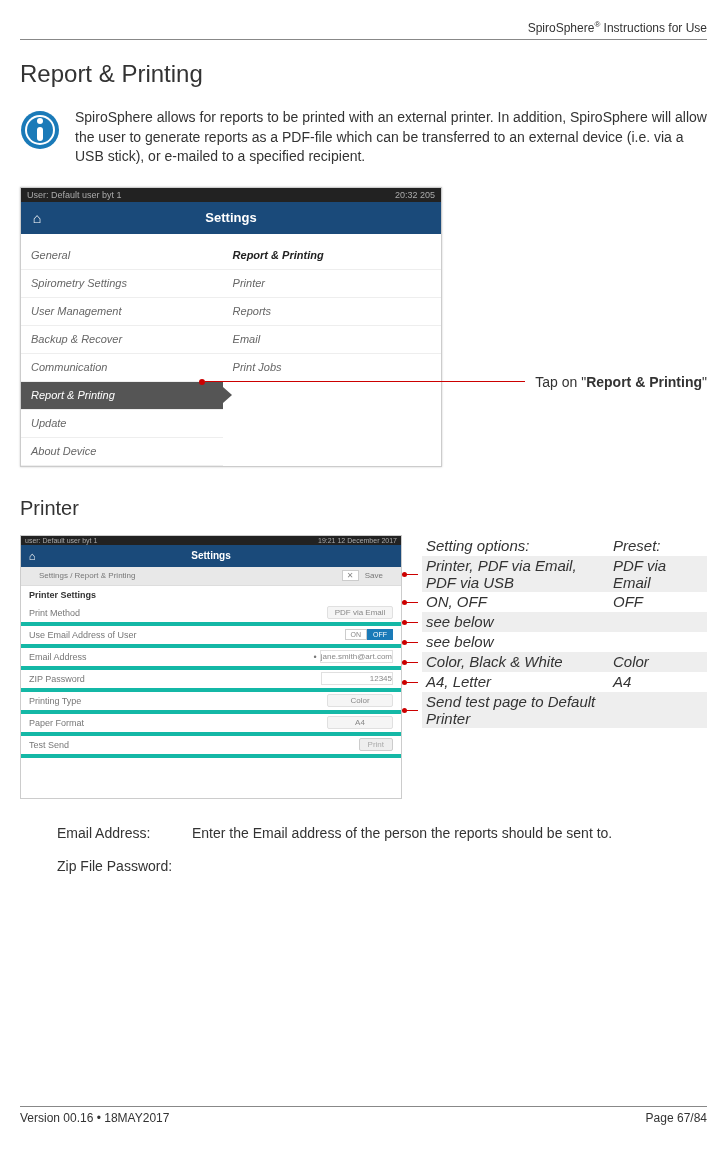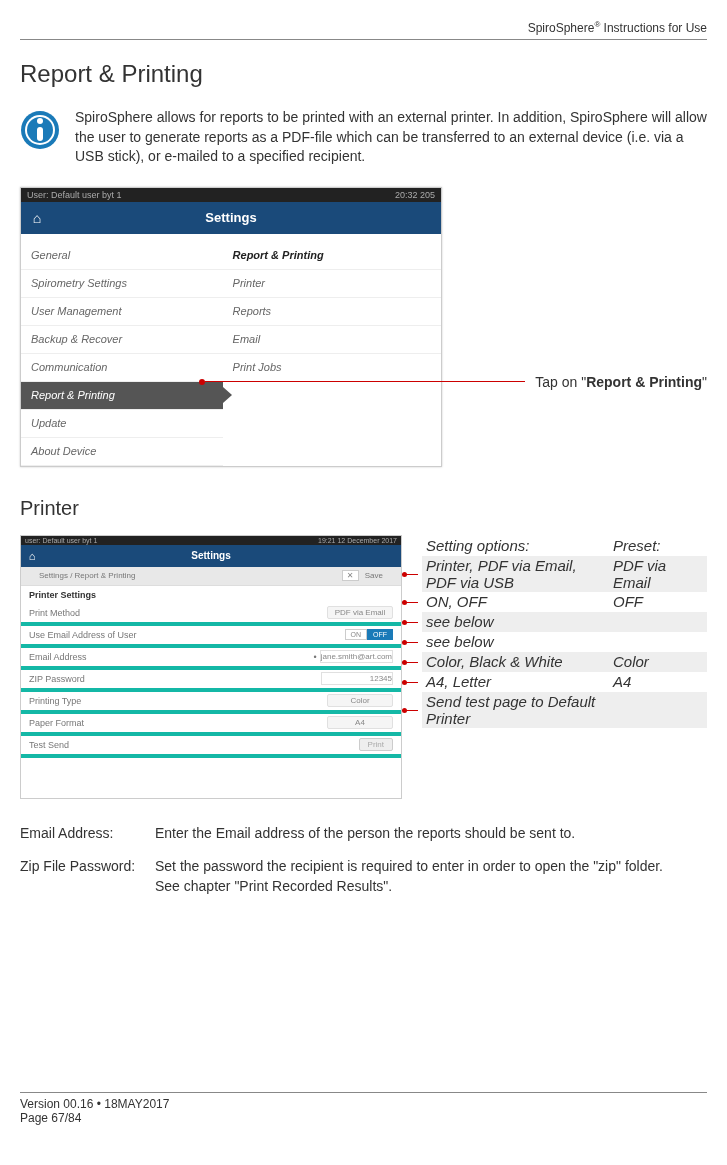--- a/index.html
+++ b/index.html
@@ -118,32 +118,31 @@
     .options-table .hdr .c2 { width:90px; }
     .options-table .orow { display:flex; align-items:center; min-height:18px; padding:1px 4px; position:relative;font-style:italic; }
     .options-table .orow.shade { background:#eee; }
     .options-table .orow .c1 { flex:1; }
     .options-table .orow .c2 { width:90px; }
     .options-table .orow .lead { position:absolute; left:-20px; top:50%; width:16px; height:1px; background:#c00; }
     .options-table .orow .lead::before { content:""; position:absolute; left:0; top:-2px; width:5px; height:5px; background:#c00; border-radius:50%; }
 
     .defs { margin-top: 25px; font-size:14px; line-height:1.4; }
     .defs .drow { display:flex; margin-bottom:14px; }
-    .defs .dt { width:135px; flex:0 0 135px; }
+    .defs .dt { width:135px; flex:0 0 135px;margin-left:37px; }
     .defs .dd { flex:1; }
 
     .footer {
       position:absolute;
       left:20px; right:20px; bottom:10px;
       border-top:1px solid #888;
       padding-top:4px;
       display:flex;
       justify-content:space-between;
       font-size:12px;
-      flex-direction:column;
     }
   </style>
 </head>
 <body>
 
 <div class="page">
 
   <div class="header-right">SpiroSphere<span class="sup">®</span> Instructions for Use</div>
 
   <h1>Report &amp; Printing</h1>
@@ -300,21 +299,20 @@
     </div>
   </div>
 
   <div class="defs" id="defs-body">
       <div class="drow">
         <div class="dt">Email Address:</div>
         <div class="dd">Enter the Email address of the person the reports should be sent to.</div>
       </div>
       <div class="drow">
         <div class="dt">Zip File Password:</div>
-        <div class="dd">Set the password the recipient is required to enter in order to open the "zip" folder.<br>See chapter "Print Recorded Results".</div>
       </div>
     </div>
 
   <div class="footer">
     <span>Version 00.16 • 18MAY2017</span>
     <span>Page 67/84</span>
   </div>
 
 </div>
 

